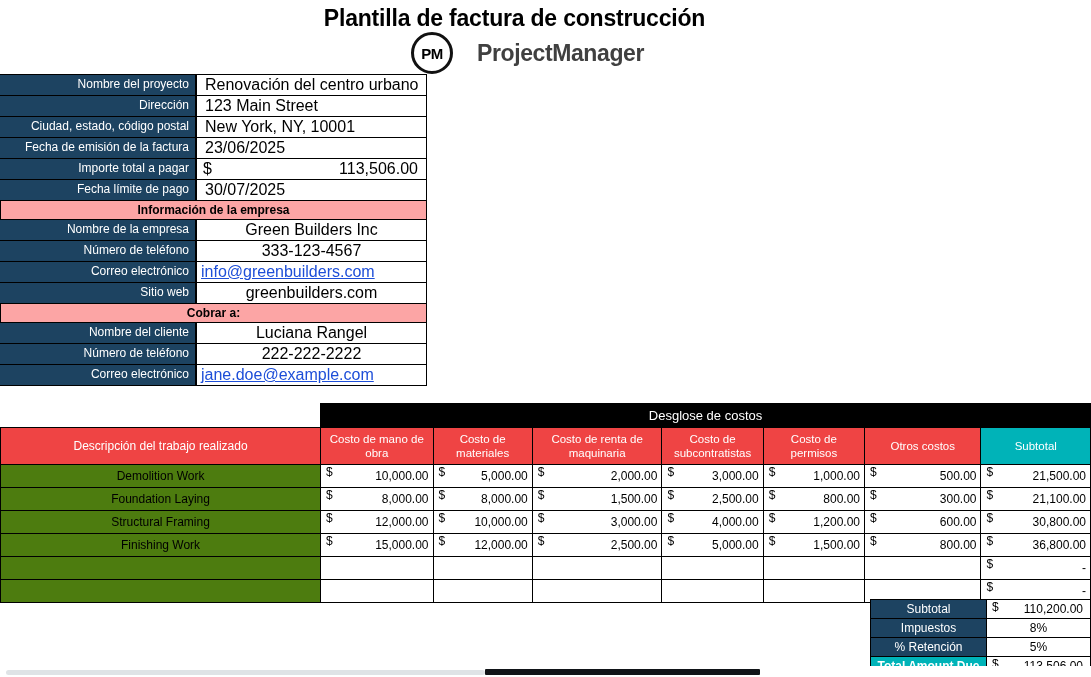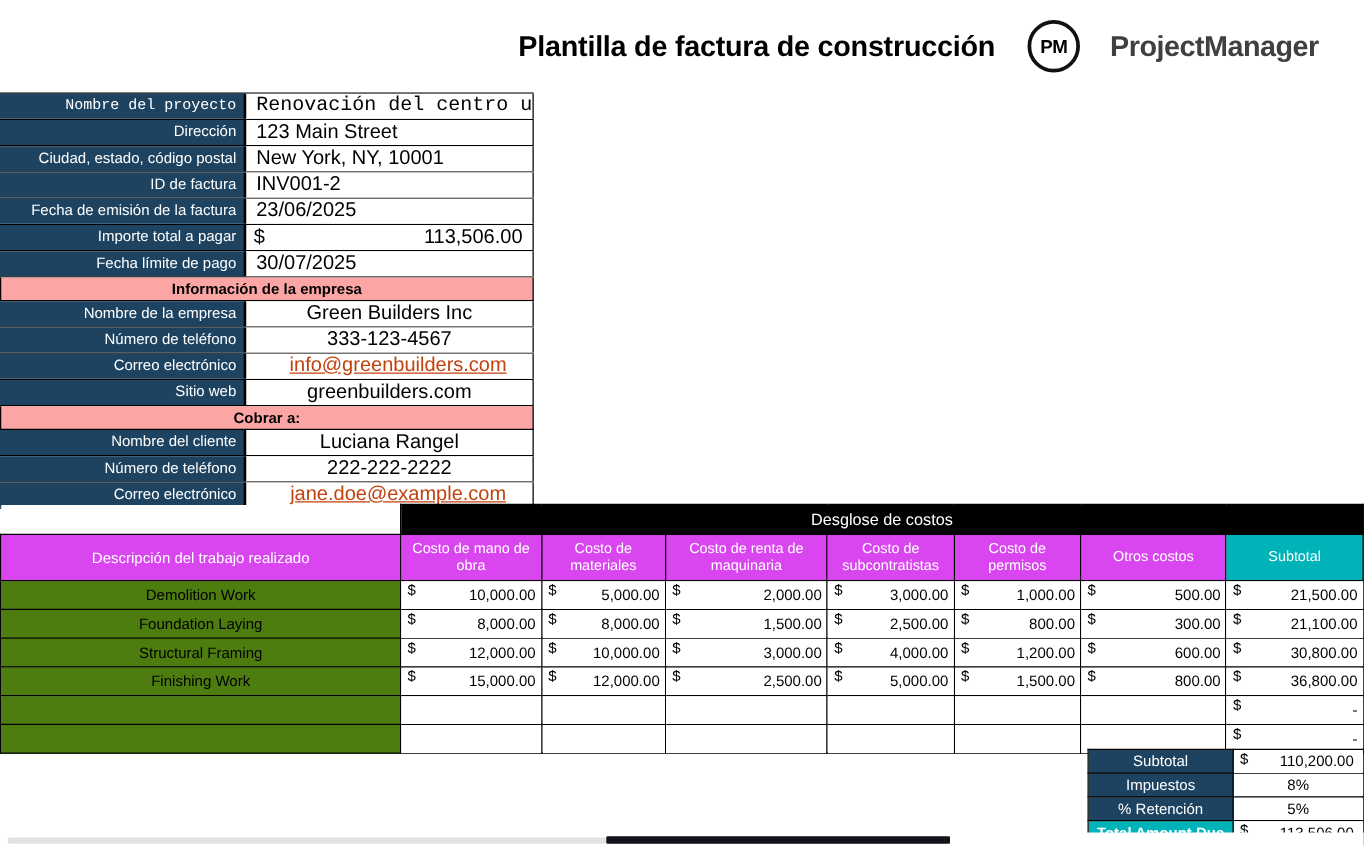--- a/index.html
+++ b/index.html
@@ -20,20 +20,21 @@
   
   #header {
     position: absolute;
     left: 0; top: 0;
     width: 1091px; height: 74px;
     display: flex;
     align-items: center;
     justify-content: flex-end;
     padding-right: 36px;
     box-sizing: border-box;
+    flex-direction: column;
   }
   #doc-title {
     font-size: 23px;
     font-weight: bold;
     letter-spacing: -0.2px;
     color: #000;
     margin-right: 26px;
     white-space: nowrap;
   }
   #brand {
@@ -95,36 +96,35 @@
     border-right: 1px solid #000;
     border-left: 1px solid #000;
     line-height: 19px;
     padding-left: 8px;
     font-size: 16px;
     white-space: nowrap;
     overflow: hidden;
   }
   .info-value.center { text-align: center; padding-left: 0; }
   .info-value.link {
-    text-align: center;
-    padding-left: 14px;
-    color: #c2410c;
+    padding-left: 4px;
+    color: #1d4ed8;
     text-decoration: underline;
   }
   .info-value.money {
     position: relative;
     text-align: right;
     padding-right: 8px;
     padding-left: 0;
   }
   .info-value.money .cur {
     position: absolute;
     left: 6px; top: 0;
   }
-  .info-row.first { border-top: 1px solid #000; font-family: Liberation Mono, monospace; }
+  .info-row.first { border-top: 1px solid #000; }
   .section-head {
     height: 19px;
     border-bottom: 1px solid #000;
     background: #fca5a5;
     text-align: center;
     font-weight: bold;
     font-size: 12px;
     line-height: 18px;
     border-left: 1px solid #000;
     border-right: 1px solid #000;
@@ -151,21 +151,21 @@
   .spacer-cell { border: none !important; background: #ffffff; }
   .banner-cell {
     background: #000000;
     color: #ffffff;
     text-align: center;
     font-weight: bold;
     font-size: 13px;
     height: 22px;
   }
   .colhead {
-    background: #d946ef;
+    background: #ef4444;
     color: #ffffff;
     text-align: center;
     vertical-align: middle;
     font-size: 11.5px;
     height: 40px;
     line-height: 14px;
     padding: 0 3px;
   }
   .colhead.desc { font-size: 12px; }
   .colhead.sub {
@@ -268,24 +268,20 @@
       <div class="info-label">Nombre del proyecto</div>
       <div class="info-value">Renovación del centro urbano</div>
     </div>
     <div class="info-row">
       <div class="info-label">Dirección</div>
       <div class="info-value">123 Main Street</div>
     </div>
     <div class="info-row">
       <div class="info-label">Ciudad, estado, código postal</div>
       <div class="info-value">New York, NY, 10001</div>
-    </div>
-    <div class="info-row">
-      <div class="info-label">ID de factura</div>
-      <div class="info-value">INV001-2</div>
     </div>
     <div class="info-row">
       <div class="info-label">Fecha de emisión de la factura</div>
       <div class="info-value">23/06/2025</div>
     </div>
     <div class="info-row">
       <div class="info-label">Importe total a pagar</div>
       <div class="info-value money"><span class="cur">$</span>113,506.00</div>
     </div>
     <div class="info-row">

